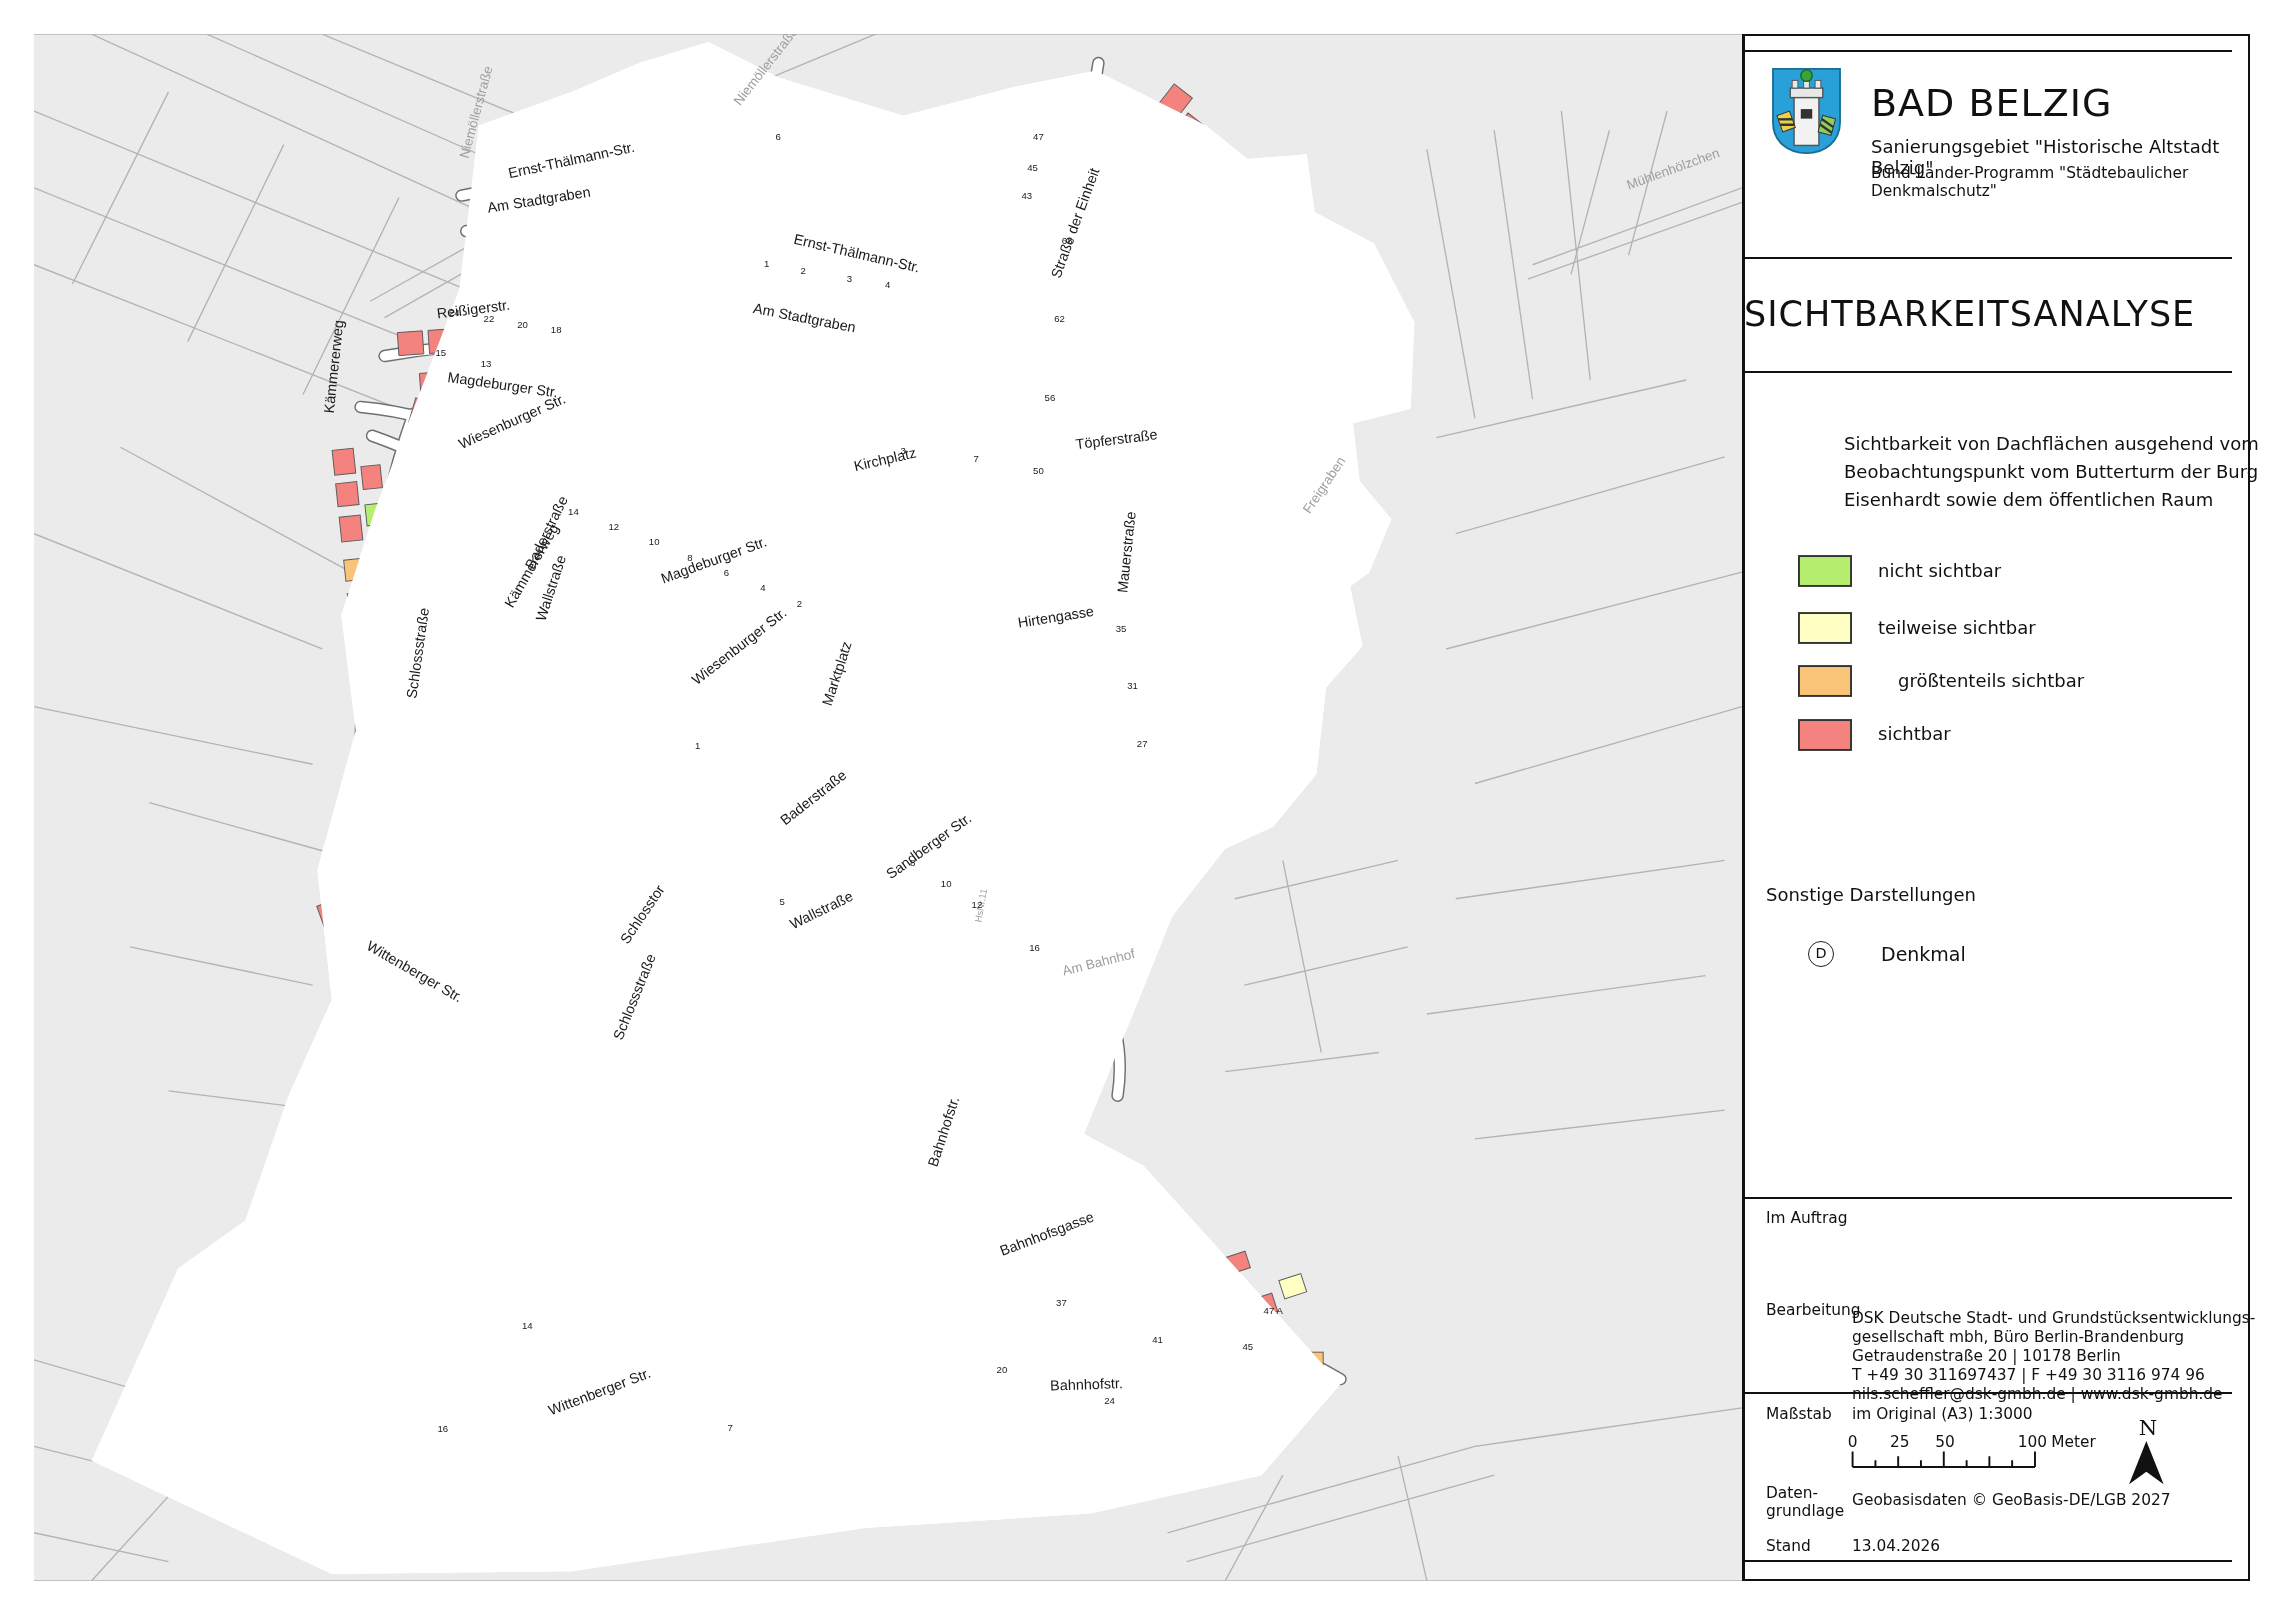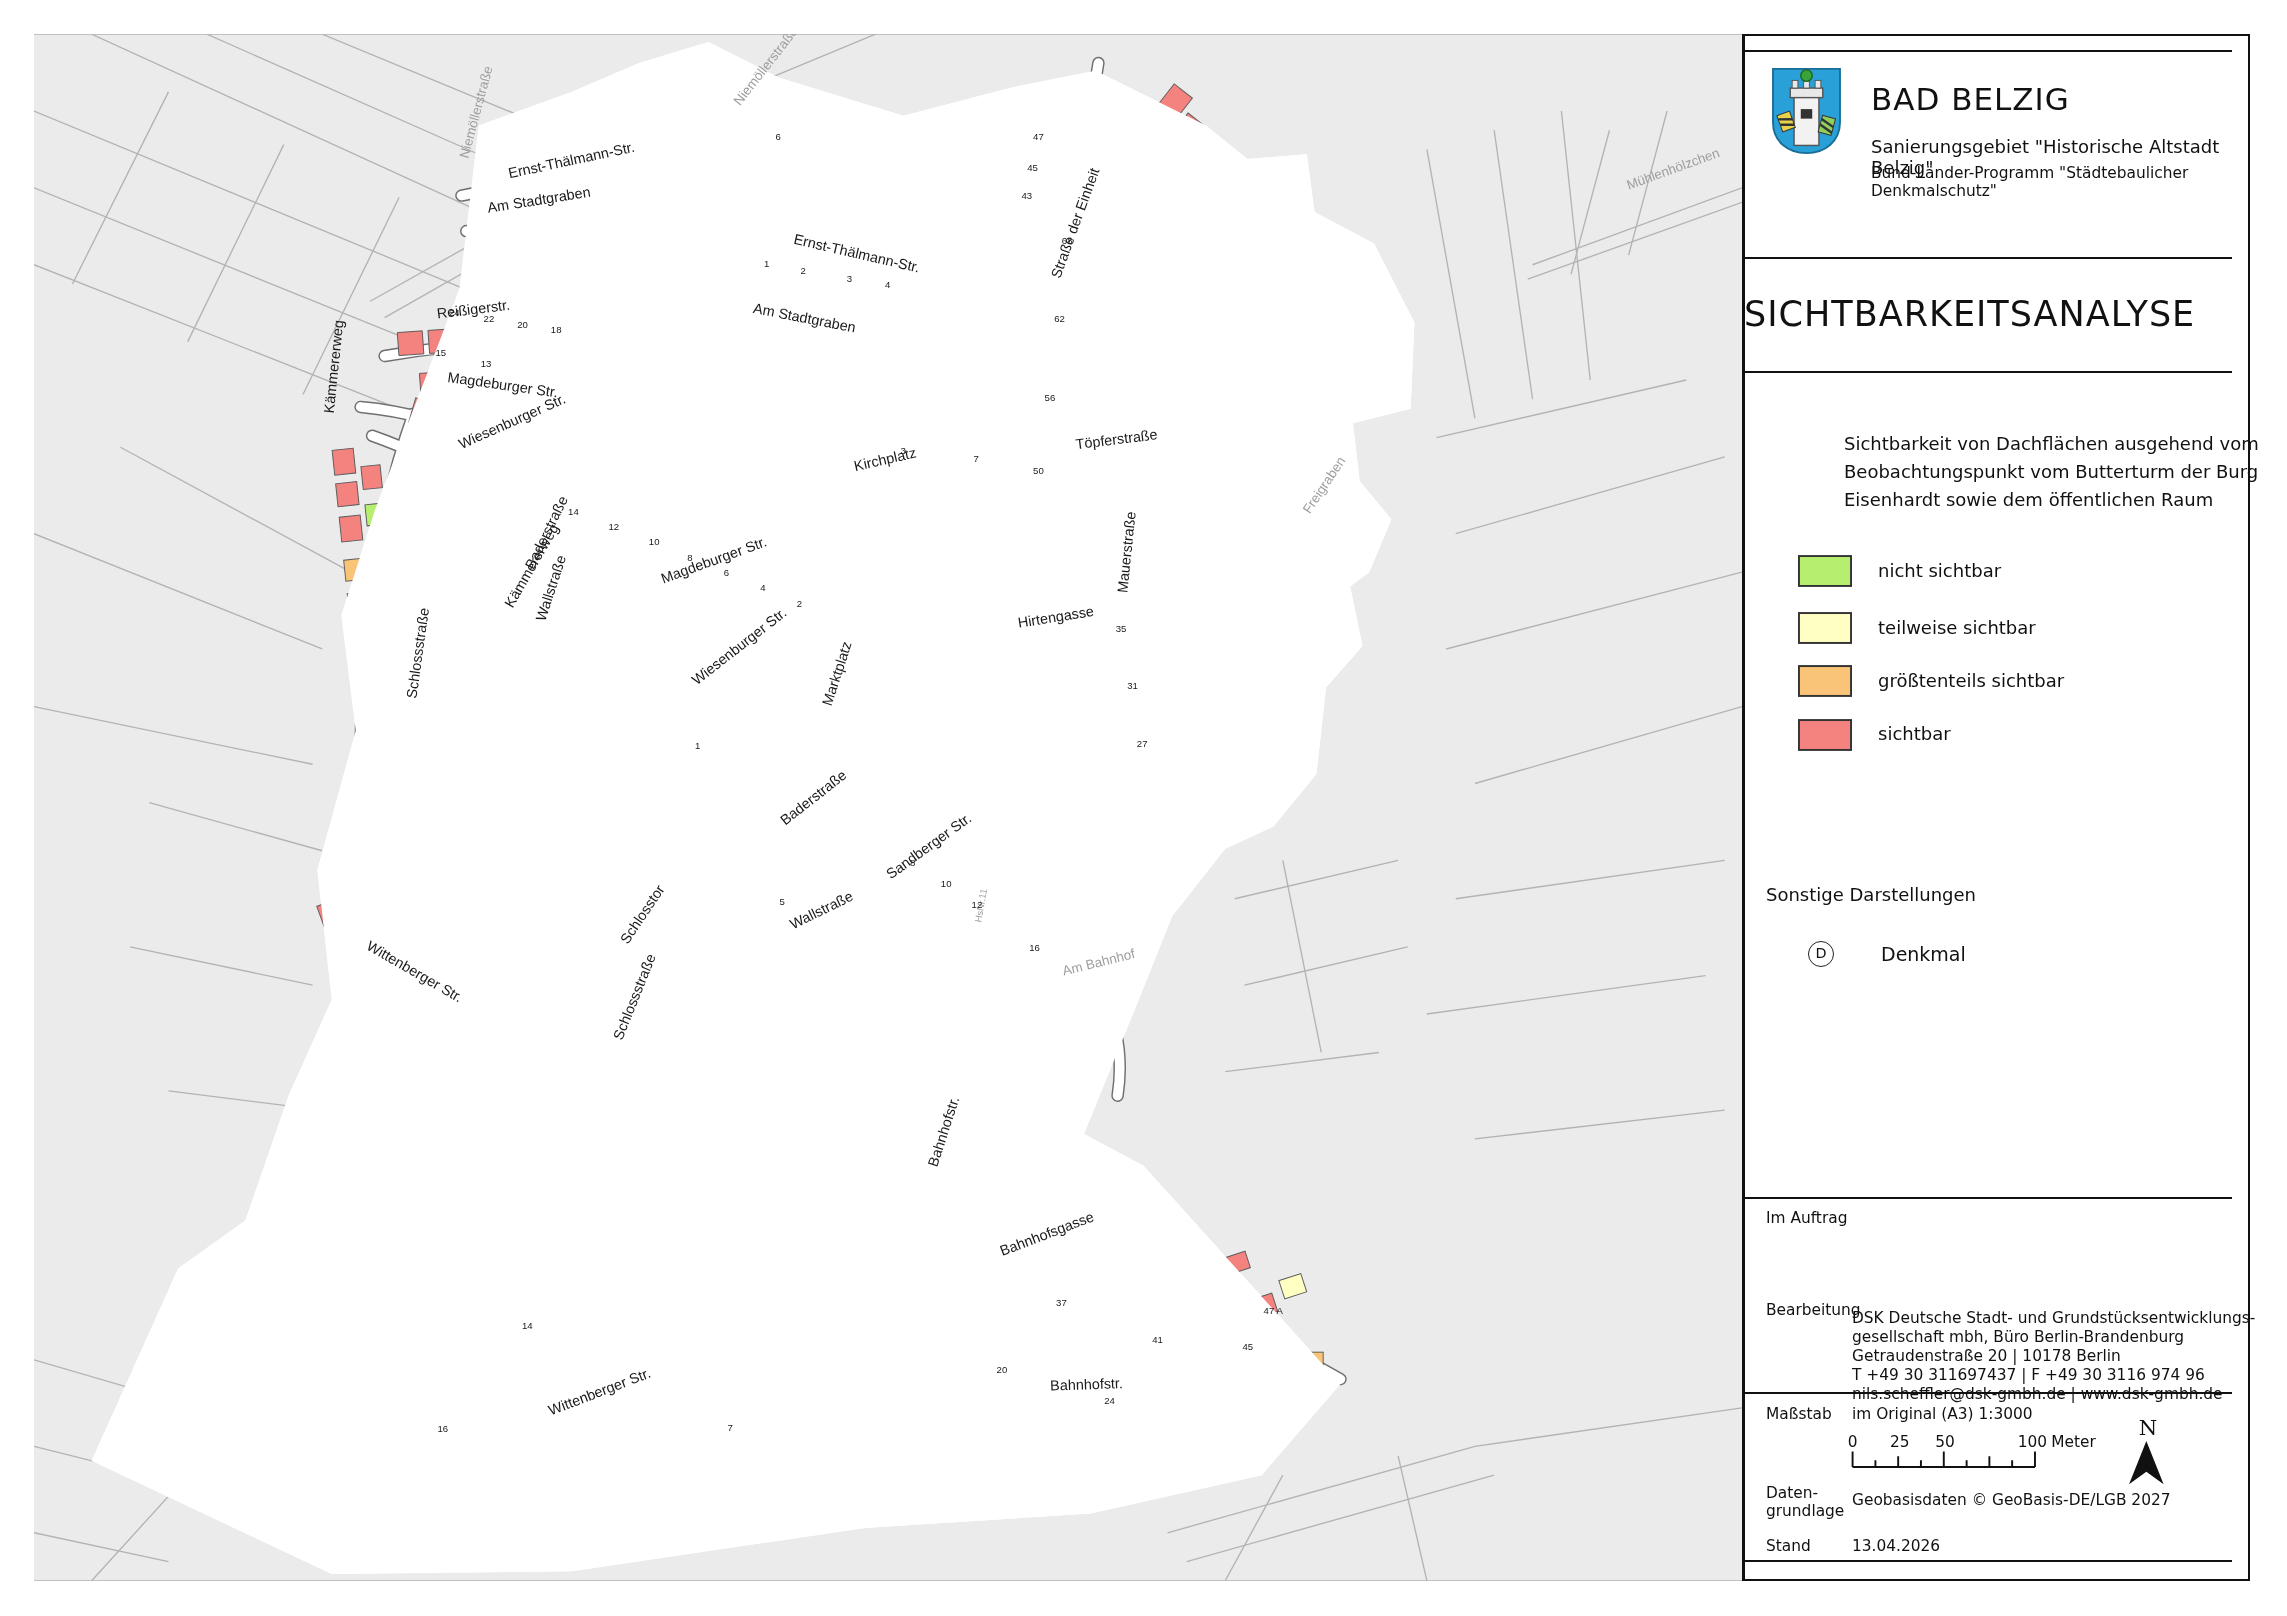--- a/index.html
+++ b/index.html
@@ -2,21 +2,21 @@
 <html><head>
 <meta charset="utf-8">
 <style>
   html,body{margin:0;padding:0;background:#fff;}
   #sheet{position:relative;width:2287px;height:1617px;background:#fff;overflow:hidden;
          font-family:"DejaVu Sans",sans-serif;color:#111;}
   #frame{position:absolute;left:34px;top:34px;width:2216px;height:1547px;border:2.9px solid #111;box-sizing:border-box;}
   #vdiv{position:absolute;left:1742px;top:34px;width:2.9px;height:1547px;background:#111;}
   .hrule{position:absolute;left:1745px;width:487px;height:1.9px;background:#111;}
   
-  .org-title{position:absolute;left:1871px;top:81px;font-size:31px;letter-spacing:1px;}
+  .org-title{position:absolute;left:1871px;top:81px;font-size:38px;letter-spacing:1px;}
   .sub1{position:absolute;left:1871px;top:136px;font-size:18px;}
   .sub2{position:absolute;left:1871px;top:164px;font-size:15.4px;}
   .maintitle{position:absolute;left:1744px;width:509px;top:294px;font-size:35px;text-align:left;letter-spacing:1px;}
   .desc{position:absolute;left:1844px;top:430px;width:453px;font-size:18px;line-height:28px;}
   .leg-label{position:absolute;left:1878px;font-size:18px;}
   .leg-swatch{position:absolute;left:1798px;}
   .sonstige{position:absolute;left:1766px;top:884px;font-size:18px;}
   .dcircle{position:absolute;left:1808px;top:941px;width:26px;height:26px;border:1.9px solid #222;border-radius:50%;
            box-sizing:border-box;font-size:14.4px;text-align:center;line-height:22px;}
   .dlabel{position:absolute;left:1881px;top:943px;font-size:19px;}
@@ -640,21 +640,21 @@
     <rect x="1" y="1" width="54" height="31" stroke="#333" stroke-width="2" fill="#b6ef70"></rect>
     </svg>
   <div class="leg-label" style="top:560px;">nicht sichtbar</div>
   <svg class="leg-swatch" style="top:612px;" width="54" height="32" viewBox="0 0 56 33">
     <rect x="1" y="1" width="54" height="31" stroke="#333" stroke-width="2" fill="#ffffc4"></rect>
     </svg>
   <div class="leg-label" style="top:617px;">teilweise sichtbar</div>
   <svg class="leg-swatch" style="top:665px;" width="54" height="32" viewBox="0 0 56 33">
     <rect x="1" y="1" width="54" height="31" stroke="#333" stroke-width="2" fill="#f9c477"></rect>
     </svg>
-  <div class="leg-label" style="top:670px;">größtenteils sichtbar</div>
+  <div class="leg-label" style="top:670px;margin-left:20px;">größtenteils sichtbar</div>
   <svg class="leg-swatch" style="top:719px;" width="54" height="32" viewBox="0 0 56 33">
     <rect x="1" y="1" width="54" height="31" stroke="#333" stroke-width="2" fill="#f4827e"></rect>
     </svg>
   <div class="leg-label" style="top:723px;">sichtbar</div>
 
   <div class="sonstige">Sonstige Darstellungen</div>
   <div class="dcircle">D</div>
   <div class="dlabel">Denkmal</div>
 
   <div class="cred-label" style="top:1209px;">Im Auftrag</div>

